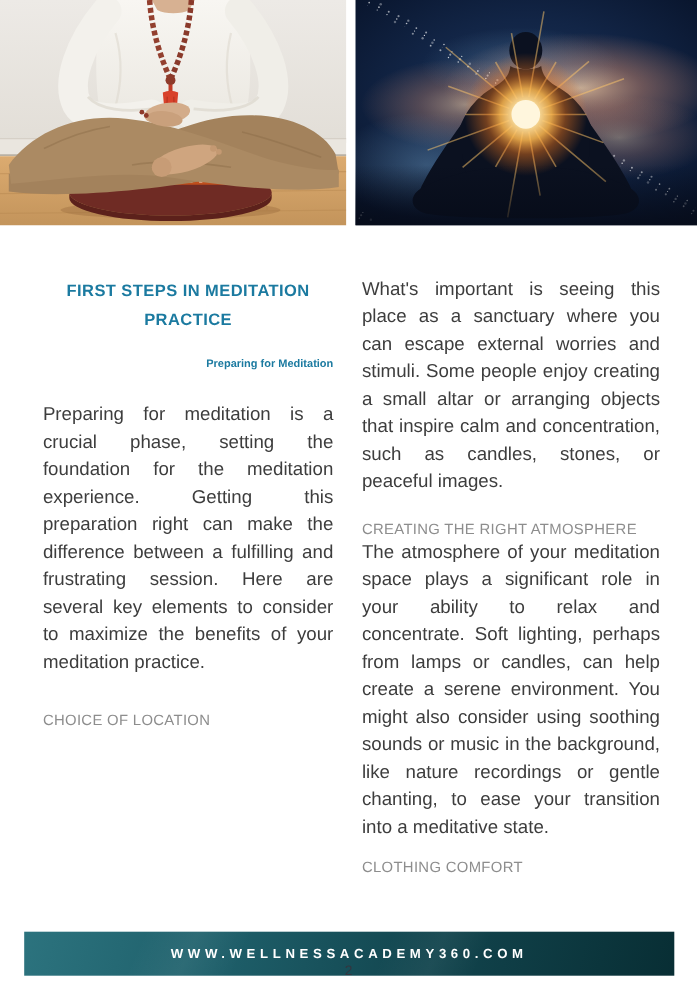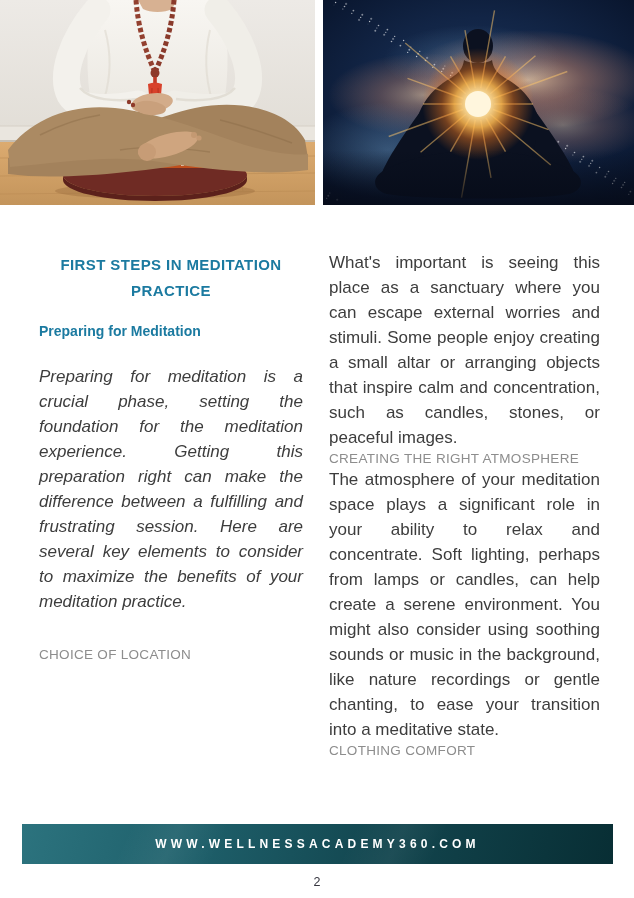--- a/index.html
+++ b/index.html
@@ -27,49 +27,50 @@
 
   .doc-title {
     margin-top:47px;
     font-size:15px; font-weight:bold;
     line-height:26px; letter-spacing:0.4px;
     text-align:center;
     color:var(--accent,#1b7aa0);
   }
   .doc-subheading {
     margin-top:19px;
-    font-size:14px; font-weight:bold;
+    font-size:10px; font-weight:bold;
     line-height:17px;
     color:var(--accent,#1b7aa0);
+    text-align:right;
   }
   .body-para {
     font-size:17px;
     line-height:25px;
     text-align:justify;
     color:var(--body-color,#3d3d3d);
   }
-  .col-left .body-para.first { margin-top:24px;font-style:italic; }
+  .col-left .body-para.first { margin-top:24px; }
   .section-heading {
     font-size:13.5px; font-weight:normal;
     letter-spacing:0.3px; line-height:17px;
     color:var(--heading-gray,#8d8d8d);
   }
   .col-left .section-heading { margin-top:32px; }
   .col-left .body-para.second { margin-top:26px; }
 
   .col-right { padding-top:45px; }
-  .col-right .section-heading.s1 { }
+  .col-right .section-heading.s1 { margin-top:22px; }
   .col-right .body-para.p2 { }
-  .col-right .section-heading.s2 { margin-top:0; }
+  .col-right .section-heading.s2 { margin-top:16px; }
   .col-right .body-para.p3 { margin-top:18px; }
 
   
   .footer-banner {
     position:absolute;
-    left:22px; right:21px; top:824px; height:40px;
+    left:22px; right:21px; top:847px; height:40px;
     background:linear-gradient(103deg,
       var(--banner-start,#2c737e) 0%,
       #1e5f6a 30%,
       #12454e 62%,
       var(--banner-end,#082e34) 100%);
     display:flex; align-items:center; justify-content:center;
     overflow:hidden;
   }
   .footer-banner::before {
     content:""; position:absolute; inset:0;

